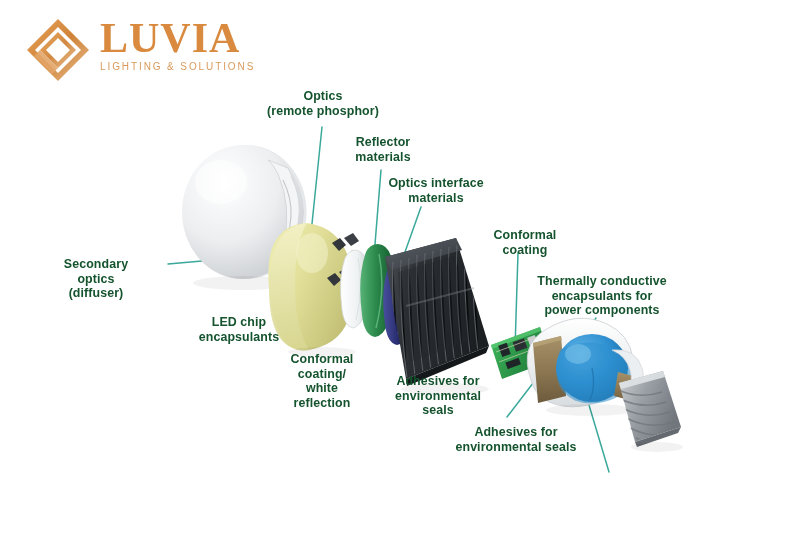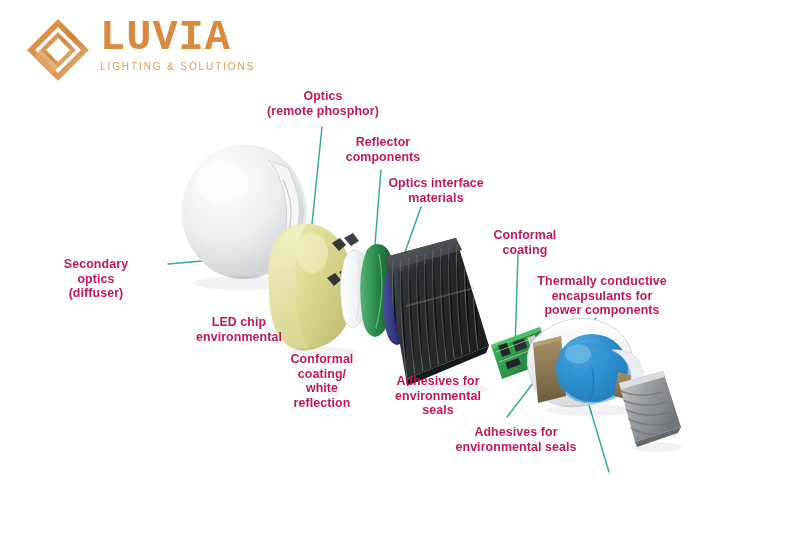--- a/index.html
+++ b/index.html
@@ -31,40 +31,40 @@
     width: 68px;
     height: 68px;
   }
   #logo-text-wrap {
     position: absolute;
     left: 82px;
     top: 8px;
     width: 160px;
   }
   .logo-word {
-    font-family: Liberation Mono, monospace;
+    font-family: Liberation Serif, serif;
     font-size: 42px;
     line-height: 44px;
     font-weight: 700;
     letter-spacing: 1px;
     color: #d98a3e;
   }
   .logo-tag {
     font-family: "Liberation Sans", sans-serif;
     font-size: 10px;
     line-height: 14px;
     letter-spacing: 1.9px;
     color: #d99a5c;
     white-space: nowrap;
   }
 
   
   .label {
     position: absolute;
-    color: #be185d;
+    color: #14532d;
     font-family: "Liberation Sans", sans-serif;
     font-size: 12.4px;
     font-weight: 700;
     line-height: 14.6px;
     letter-spacing: 0.1px;
     white-space: pre-line;
   }
   .lb-center { text-align: center; }
   .lb-right  { text-align: center; }
 
@@ -324,31 +324,31 @@
       <path d="M619 383 L663 371 L665 377 L621 389 Z" fill="#dfe3e6" opacity="0.9"></path>
       <path d="M635 442 L681 427 L678 433 L637 447 Z" fill="#646a6f"></path>
       <ellipse cx="657" cy="447" rx="26" ry="5" fill="#000" opacity="0.05"></ellipse>
     </g>
   </svg>
 
   <div class="label lb-center" style="left:228px; top:89px; width:190px;">Optics
 (remote phosphor)</div>
 
   <div class="label lb-center" style="left:335px; top:135px; width:96px;">Reflector
-components</div>
+materials</div>
 
   <div class="label lb-center" style="left:358px; top:176px; width:156px;">Optics interface
 materials</div>
 
   <div class="label lb-right" style="left:30px; top:257px; width:132px;">Secondary
 optics
 (diffuser)</div>
 
   <div class="label lb-center" style="left:185px; top:315px; width:108px;">LED chip
-environmental</div>
+encapsulants</div>
 
   <div class="label lb-center" style="left:270px; top:352px; width:104px;">Conformal
 coating/
 white
 reflection</div>
 
   <div class="label lb-center" style="left:372px; top:374px; width:132px;">Adhesives for
 environmental
 seals</div>
 

